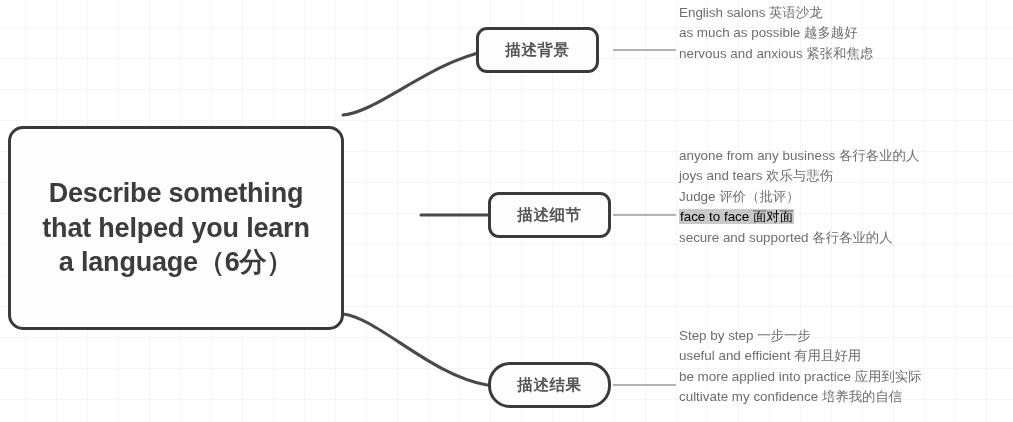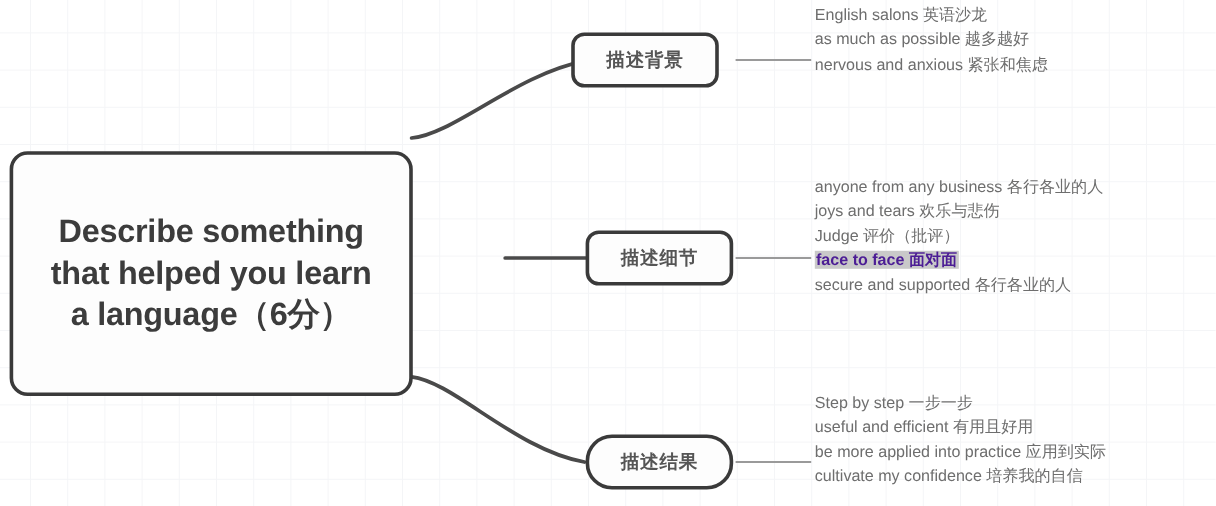--- a/index.html
+++ b/index.html
@@ -82,23 +82,22 @@
     font-size: 13.4px;
     line-height: 20.4px;
     white-space: nowrap;
   }
   #detail-block-0 { top: 3px; }
   #detail-block-1 { top: 146px; }
   #detail-block-2 { top: 326px; }
   .detail-line { display: block; }
   .detail-line.highlight > span {
     background: #c9c9c9;
-    color: #4c1d95;
+    color: #000000;
     padding: 0 1px;
-    font-weight: bold;
   }
 </style>
 </head>
 <body>
 
 <div id="canvas">
 
   <svg id="wires" viewBox="0 0 1013 422" width="1013" height="422">
 
     <path d="M 343 115 C 378 112, 430 62, 487 51" fill="none" stroke="#4a4a4a" stroke-width="3.1" stroke-linecap="round"></path>

